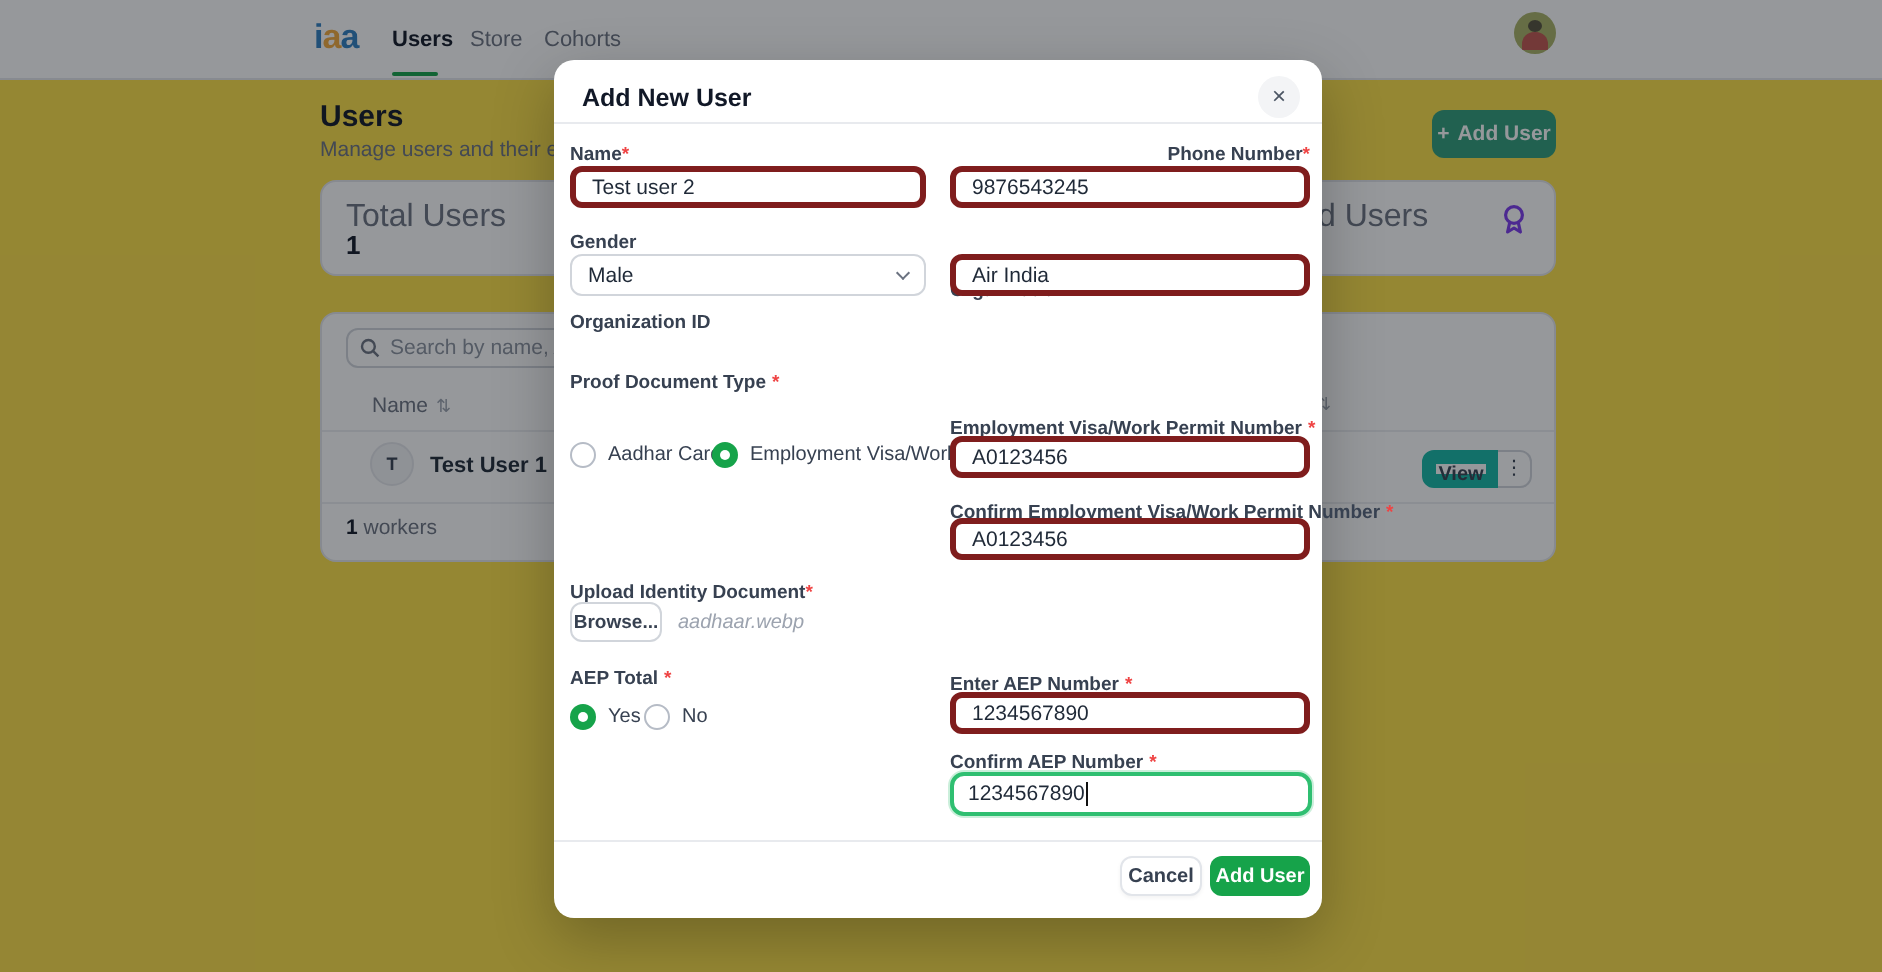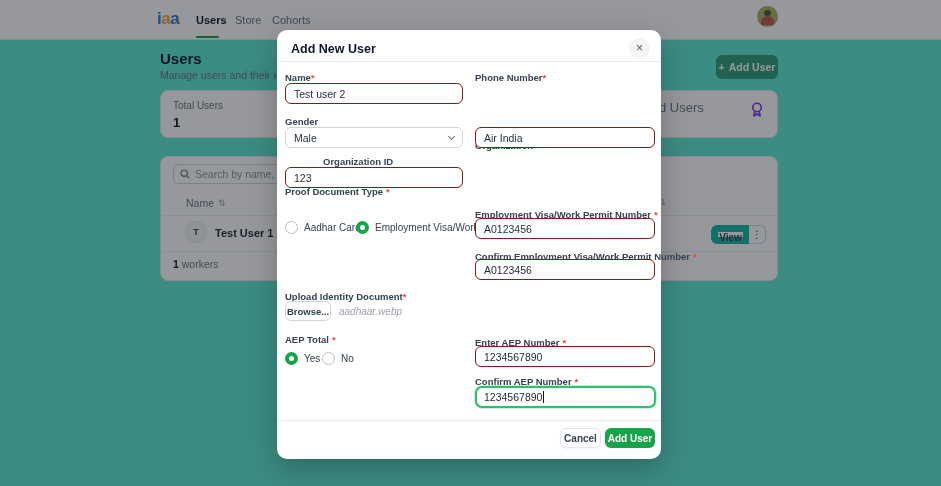--- a/index.html
+++ b/index.html
@@ -1,40 +1,40 @@
 <!DOCTYPE html>
 <html><head>
 <meta charset="utf-8">
 <style>
   * { margin:0; padding:0; box-sizing:border-box; }
   html,body { width:941px; height:486px; }
   body { font-family:"Liberation Sans","DejaVu Sans",sans-serif; background:#f7f8fa; }
-  .screen { position:relative; width:941px; height:486px; overflow:hidden; background:#5eead4; }
+  .screen { position:relative; width:941px; height:486px; overflow:hidden; background:#fde047; }
 
   
   .topnav { position:absolute; top:0; left:0; width:941px; height:40px; background:#fff; border-bottom:1px solid #e5e7eb; }
   .logo { position:absolute; left:157px; top:9px; font-size:17px; font-weight:700; letter-spacing:-0.5px; }
   .logo .c1 { color:#2f7fc1; } .logo .c2 { color:#f2a93b; } .logo .c3 { color:#2f7fc1; }
   .nav-item { position:absolute; top:0; height:40px; line-height:40px; font-size:11px; color:#6b7280; cursor:pointer; }
   .nav-item.active { color:#111827; font-weight:700; }
   .nav-underline { position:absolute; left:196px; top:36px; width:23px; height:2px; background:#16a34a; border-radius:2px; }
   .avatar { position:absolute; left:757px; top:6px; width:21px; height:21px; border-radius:50%; background:#a9b266; overflow:hidden; }
   .avatar .head { position:absolute; left:7px; top:4px; width:7px; height:6px; border-radius:50%; background:#54503c; }
   .avatar .body { position:absolute; left:4px; top:10px; width:13px; height:9px; border-radius:6px 6px 0 0; background:#c0574f; }
 
   
   .page-title { position:absolute; left:160px; top:50px; font-size:15px; font-weight:700; color:#111827; }
   .page-sub { position:absolute; left:160px; top:69px; font-size:10.5px; color:#6b7280; }
   .add-user-top { position:absolute; left:716px; top:55px; width:62px; height:24px; background:#2f9e7a; border:none; border-radius:6px; color:#fff; font-size:10.5px; font-weight:600; display:flex; align-items:center; justify-content:center; gap:4px; cursor:pointer; }
 
   .stat-card { position:absolute; top:90px; height:48px; width:301px; background:#fff; border:1px solid #e5e7eb; border-radius:8px; }
   .stat-card.c1 { left:160px; } .stat-card.c2 { left:477px; }
-  .stat-label { position:absolute; left:12px; top:9px; font-size:10px; color:#6b7280; }
+  .stat-label { position:absolute; left:12px; top:9px; font-size:16px; color:#6b7280; }
   .stat-value { position:absolute; left:12px; top:24px; font-size:13px; font-weight:700; color:#111827; }
-  .stat-label-frag { position:absolute; left:181px; top:9px; font-size:13px; color:#6b7280; }
+  .stat-label-frag { position:absolute; left:181px; top:9px; font-size:16px; color:#6b7280; }
   .rosette { position:absolute; right:12px; top:10px; }
 
   .table-card { position:absolute; left:160px; top:156px; width:618px; height:125px; background:#fff; border:1px solid #e5e7eb; border-radius:8px; }
   .search-box { position:absolute; left:12px; top:7px; width:290px; height:20px; border:1px solid #d1d5db; border-radius:6px; display:flex; align-items:center; padding:0 6px; gap:5px; background:#fff; }
   .search-box input { border:none; outline:none; font-size:10.5px; color:#374151; width:100%; background:transparent; font-family:inherit; }
   .search-box input::placeholder { color:#8b939f; }
   .th-name { position:absolute; left:25px; top:40px; font-size:10.5px; color:#6b7280; display:flex; gap:4px; align-items:center; }
   .th-sort-frag { position:absolute; left:497px; top:40px; font-size:9px; color:#9ca3af; }
   .tdivider { position:absolute; left:0; width:100%; height:1px; background:#eceef1; }
   .row-avatar { position:absolute; left:24px; top:64px; width:22px; height:22px; border-radius:50%; background:#f3f4f6; border:1px solid #e5e7eb; font-size:9px; color:#374151; display:flex; align-items:center; justify-content:center; font-weight:600; }
@@ -46,21 +46,21 @@
 
   
   .overlay { position:absolute; inset:0; background:rgba(17,20,28,0.44); z-index:10; }
   .modal { position:absolute; left:277px; top:30px; width:384px; height:429px; background:#fff; border-radius:10px; z-index:20; box-shadow:0 10px 30px rgba(0,0,0,0.25); }
   .modal-title { position:absolute; left:14px; top:12px; font-size:12.5px; font-weight:700; color:#111827; }
   .modal-close { position:absolute; right:11px; top:8px; width:21px; height:21px; border-radius:50%; background:#f3f4f6; border:none; color:#4b5563; font-size:12px; line-height:21px; text-align:center; cursor:pointer; font-family:inherit; }
   .mdivider { position:absolute; left:0; width:100%; height:1px; background:#e8eaee; }
 
   .flabel { position:absolute; font-size:9.5px; font-weight:600; color:#374151; white-space:nowrap; }
   .req { color:#ef4444; } .req.sp { margin-left:3px; }
-  .tinput { position:absolute; height:21px; border:1px solid #7f1d1d; border-radius:6px; font-size:10.5px; color:#1f2937; padding:0 8px; outline:none; background:#fff; font-family:inherit; }
+  .tinput { position:absolute; height:21px; border:3px solid #7f1d1d; border-radius:6px; font-size:10.5px; color:#1f2937; padding:0 8px; outline:none; background:#fff; font-family:inherit; }
   .fake-select { position:absolute; height:21px; border:1px solid #d1d5db; border-radius:6px; font-size:10.5px; color:#1f2937; padding:0 8px; background:#fff; display:flex; align-items:center; justify-content:space-between; cursor:pointer; }
   .chev { width:5px; height:5px; border-right:1.4px solid #6b7280; border-bottom:1.4px solid #6b7280; transform:rotate(45deg); margin-top:-3px; }
   .colL { left:8px; width:178px; } .colR { left:198px; width:180px; }
 
   .radio-row { position:absolute; display:flex; align-items:center; gap:6px; cursor:pointer; }
   .radio { width:13px; height:13px; border-radius:50%; flex:0 0 13px; position:relative; }
   .radio.off { background:#fff; border:1px solid #b6bcc6; }
   .radio.on { background:#16a34a; }
   .radio.on::after { content:""; position:absolute; left:4px; top:4px; width:5px; height:5px; border-radius:50%; background:#fff; }
   .radio-label { font-size:10px; color:#374151; }
@@ -140,32 +140,32 @@
 
   <div class="overlay"></div>
 
   <div class="modal">
     <div class="modal-title">Add New User</div>
     <button class="modal-close">×</button>
     <div class="mdivider" style="top:31px;"></div>
 
     <div class="flabel colL" style="top:42px;"><span>Name</span><span class="req">*</span></div>
     <input class="tinput colL" style="top: 53px;" value="Test user 2">
-    <div class="flabel colR" style="top:42px;"><span>Phone Number</span><span class="req">*</span></div>
+    <div class="flabel colR" style="top:42px;text-align:right;"><span>Phone Number</span><span class="req">*</span></div>
+    <input class="tinput colR" style="top: 53px;" value="9876543245">
 
     <div class="flabel colL" style="top:86px;"><span>Gender</span></div>
     <div class="fake-select colL" style="top:97px;">
       <span>Male</span>
       <span class="chev"></span>
     </div>
     <div class="flabel colR" style="top:86px;margin-top:24px;"><span>Organization</span></div>
     <input class="tinput colR" style="top: 97px;" value="Air India">
 
-    <div class="flabel colL" style="top:126px;margin-left:38px;"><span>Organization ID</span></div>
-    <input class="tinput colL" style="top: 137px;" value="123">
+    <div class="flabel colL" style="top:126px;"><span>Organization ID</span></div>
 
     <div class="flabel" style="left:8px; top:156px;"><span>Proof Document Type</span><span class="req sp">*</span></div>
     <div class="radio-row" style="left:8px; top:191px;">
       <span class="radio off"></span>
       <span class="radio-label">Aadhar Card</span>
     </div>
     <div class="radio-row" style="left:79px; top:191px;">
       <span class="radio on"></span>
       <span class="radio-label">Employment Visa/Work Permit</span>
     </div>

